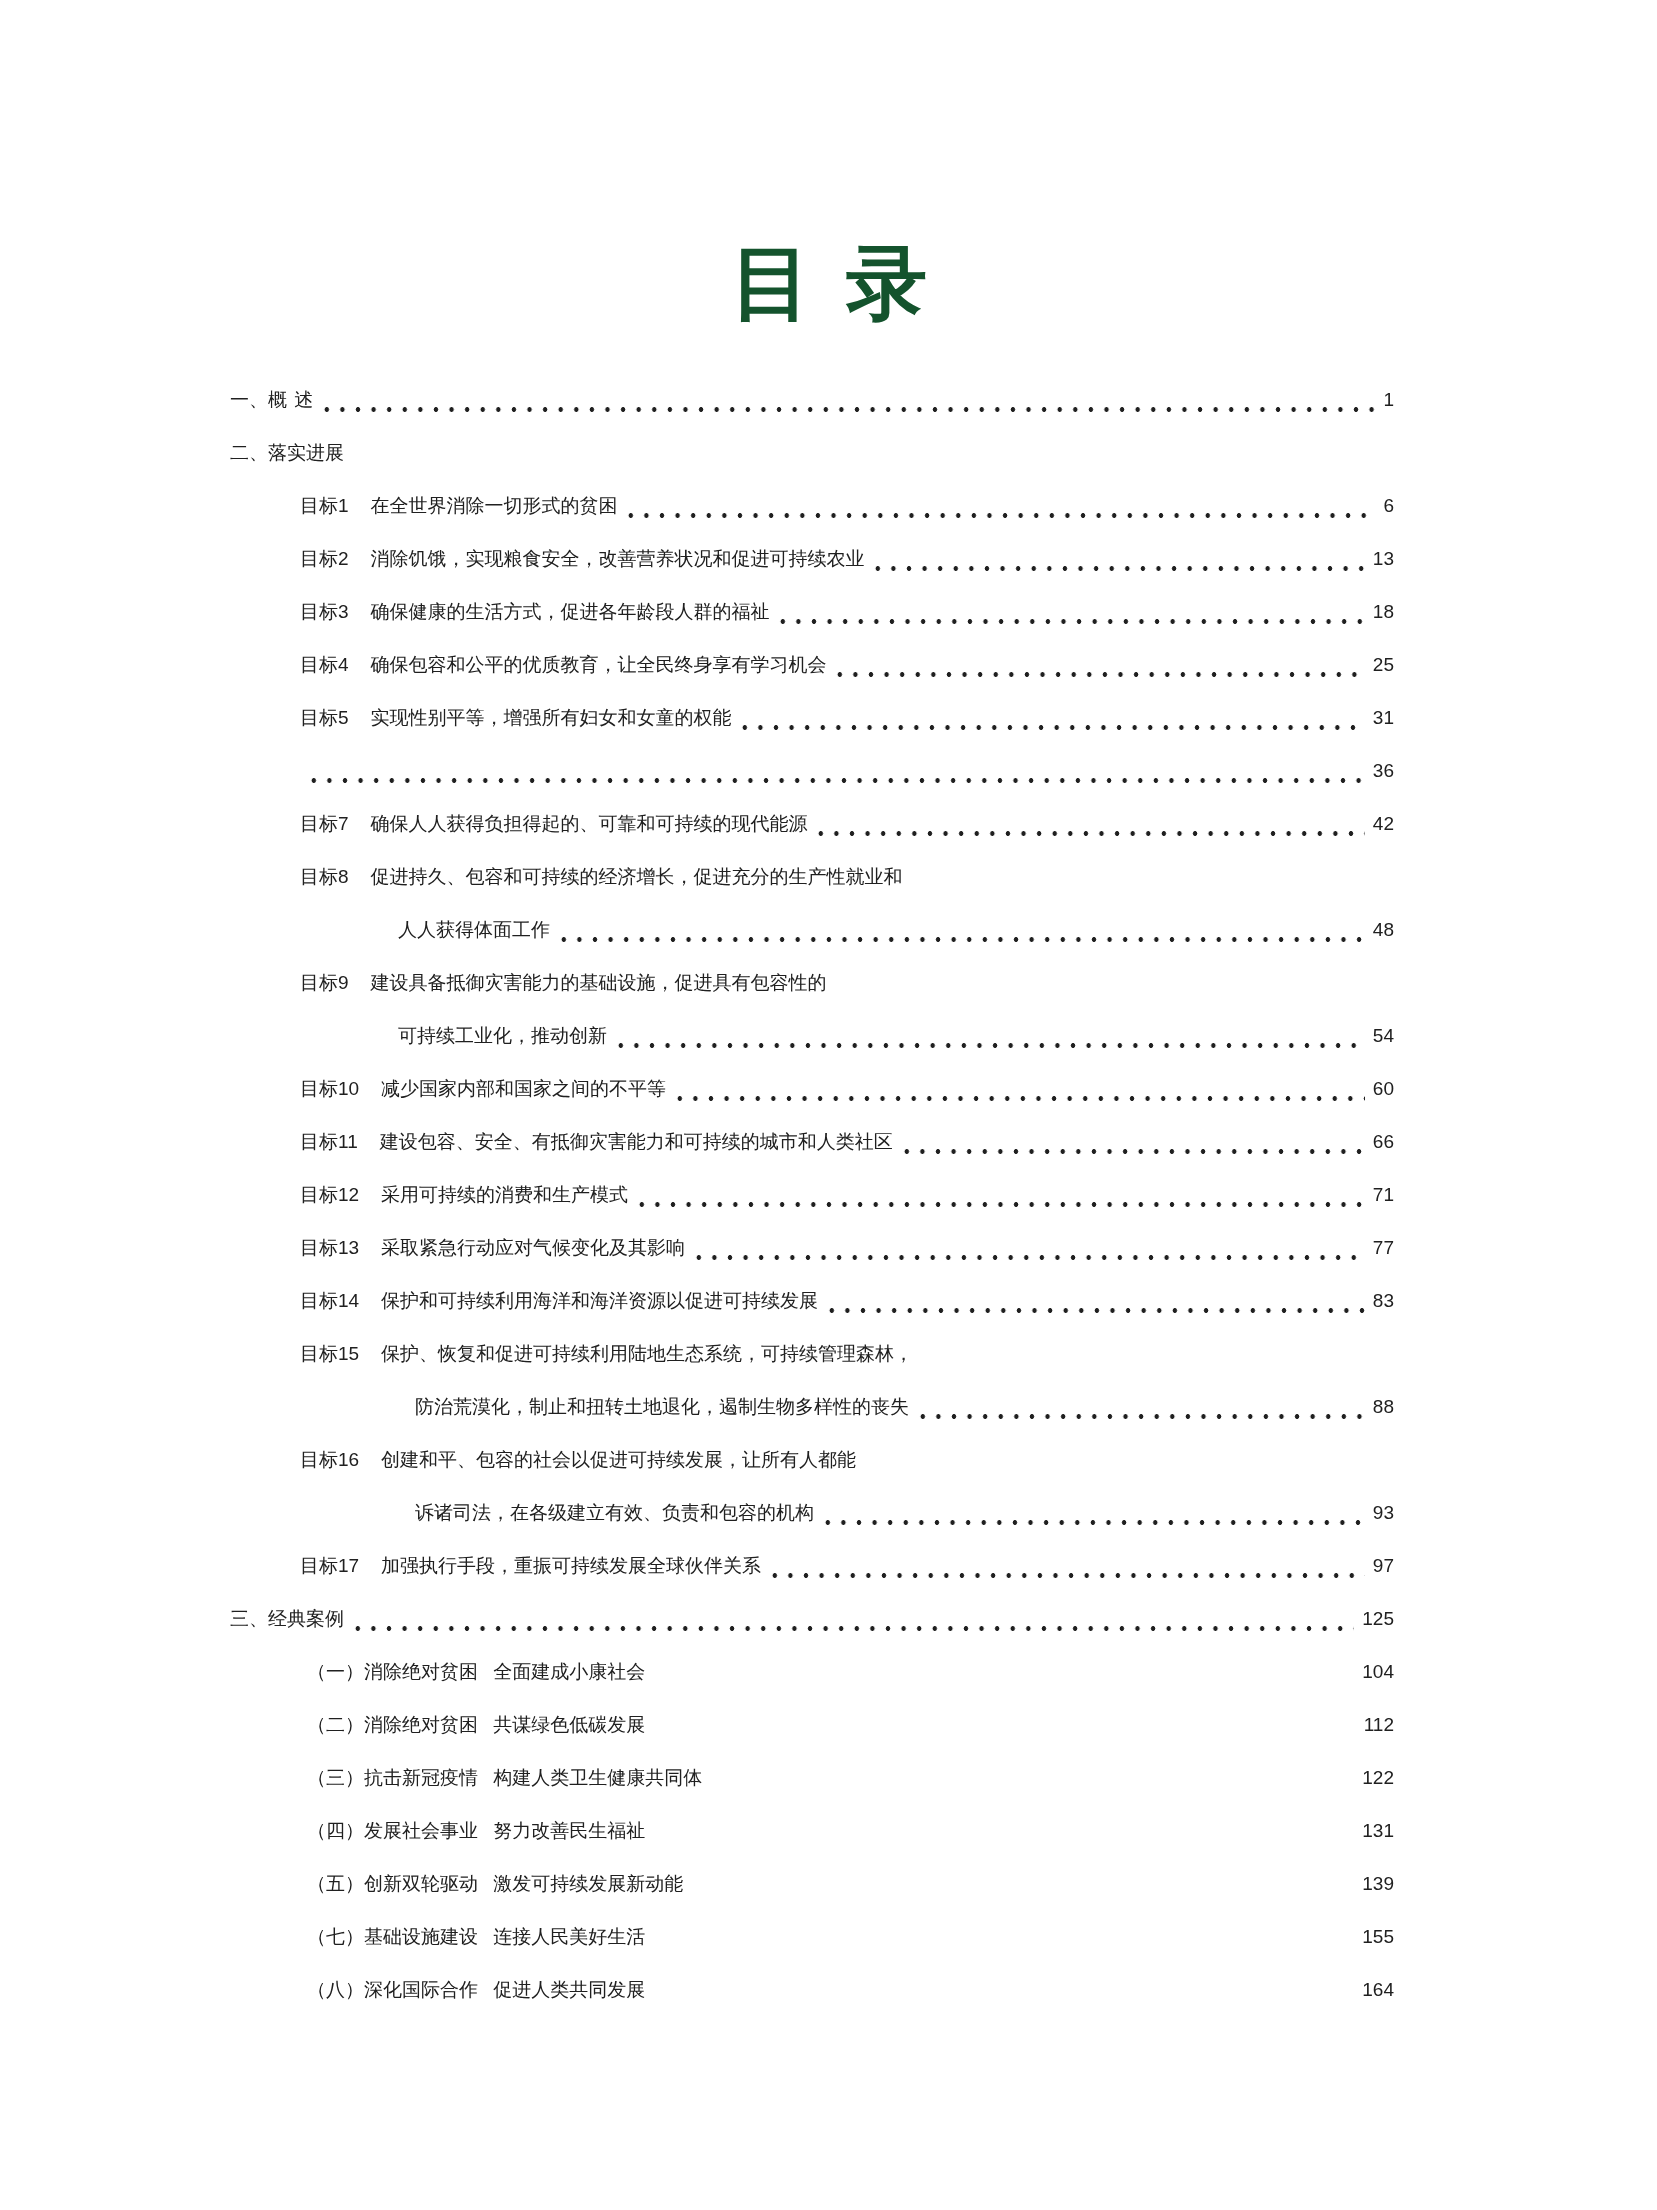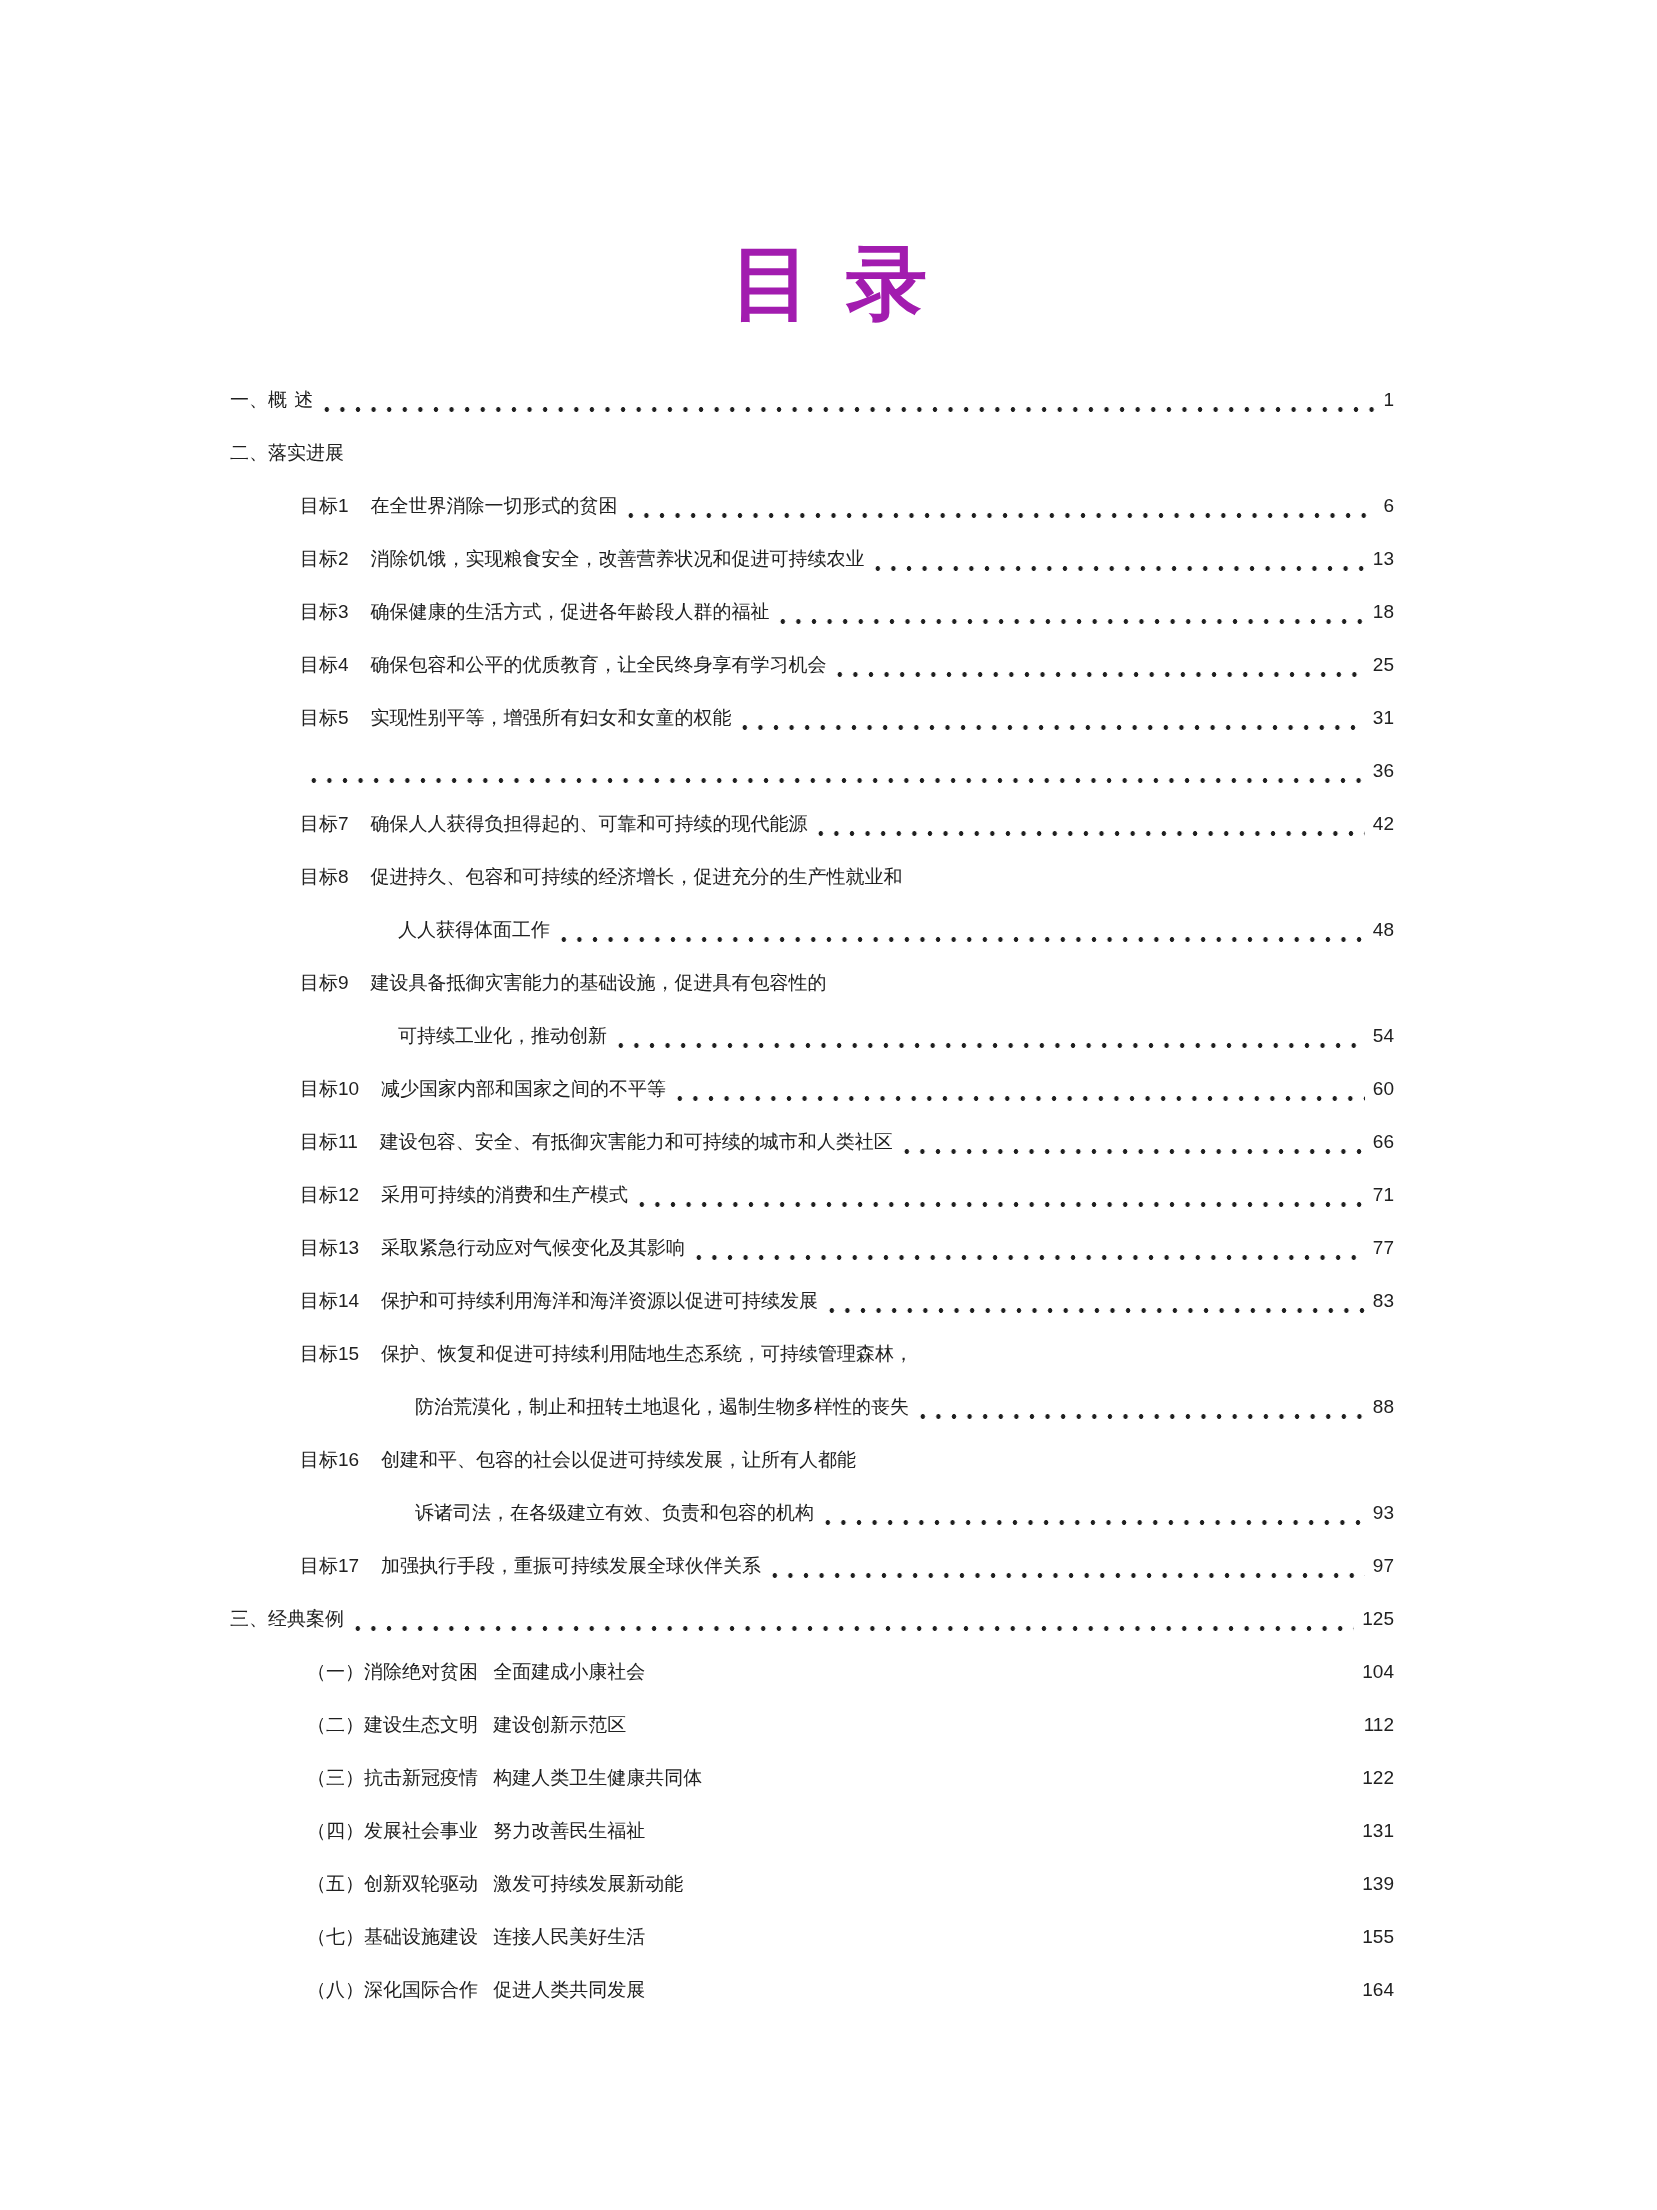--- a/index.html
+++ b/index.html
@@ -58,21 +58,21 @@
     background-position: left 0px bottom 13.8px;
   }
   .pg {
     flex: 0 0 auto;
     word-spacing: 0;
   }
 </style>
 </head>
 <body>
 
-<h1 class="doc-title" style="color: #a21caf;">目 录</h1>
+<h1 class="doc-title" style="color: #14532d;">目 录</h1>
 
 <div class="toc">
     <div class="row section"><span class="txt">一、概 述</span><span class="dots"></span><span class="pg">1</span></div>
     <div class="row section"><span class="txt">二、落实进展</span></div>
     <div class="row goal"><span class="txt">目标1 在全世界消除一切形式的贫困</span><span class="dots"></span><span class="pg">6</span></div>
     <div class="row goal"><span class="txt">目标2 消除饥饿，实现粮食安全，改善营养状况和促进可持续农业</span><span class="dots"></span><span class="pg">13</span></div>
     <div class="row goal"><span class="txt">目标3 确保健康的生活方式，促进各年龄段人群的福祉</span><span class="dots"></span><span class="pg">18</span></div>
     <div class="row goal"><span class="txt">目标4 确保包容和公平的优质教育，让全民终身享有学习机会</span><span class="dots"></span><span class="pg">25</span></div>
     <div class="row goal"><span class="txt">目标5 实现性别平等，增强所有妇女和女童的权能</span><span class="dots"></span><span class="pg">31</span></div>
     <div class="row goal"><span class="dots"></span><span class="pg">36</span></div>
@@ -86,20 +86,20 @@
     <div class="row goal"><span class="txt">目标12 采用可持续的消费和生产模式</span><span class="dots"></span><span class="pg">71</span></div>
     <div class="row goal"><span class="txt">目标13 采取紧急行动应对气候变化及其影响</span><span class="dots"></span><span class="pg">77</span></div>
     <div class="row goal"><span class="txt">目标14 保护和可持续利用海洋和海洋资源以促进可持续发展</span><span class="dots"></span><span class="pg">83</span></div>
     <div class="row goal"><span class="txt">目标15 保护、恢复和促进可持续利用陆地生态系统，可持续管理森林，</span></div>
     <div class="row cont2"><span class="txt">防治荒漠化，制止和扭转土地退化，遏制生物多样性的丧失</span><span class="dots"></span><span class="pg">88</span></div>
     <div class="row goal"><span class="txt">目标16 创建和平、包容的社会以促进可持续发展，让所有人都能</span></div>
     <div class="row cont2"><span class="txt">诉诸司法，在各级建立有效、负责和包容的机构</span><span class="dots"></span><span class="pg">93</span></div>
     <div class="row goal"><span class="txt">目标17 加强执行手段，重振可持续发展全球伙伴关系</span><span class="dots"></span><span class="pg">97</span></div>
     <div class="row section"><span class="txt">三、经典案例</span><span class="dots"></span><span class="pg">125</span></div>
     <div class="row case"><span class="txt">（一）消除绝对贫困 全面建成小康社会</span><span class="dots"></span><span class="pg">104</span></div>
-    <div class="row case"><span class="txt">（二）建设生态文明 建设创新示范区</span><span class="dots"></span><span class="pg">112</span></div>
+    <div class="row case"><span class="txt">（二）消除绝对贫困 共谋绿色低碳发展</span><span class="dots"></span><span class="pg">112</span></div>
     <div class="row case"><span class="txt">（三）抗击新冠疫情 构建人类卫生健康共同体</span><span class="dots"></span><span class="pg">122</span></div>
     <div class="row case"><span class="txt">（四）发展社会事业 努力改善民生福祉</span><span class="dots"></span><span class="pg">131</span></div>
     <div class="row case"><span class="txt">（五）创新双轮驱动 激发可持续发展新动能</span><span class="dots"></span><span class="pg">139</span></div>
     <div class="row case"><span class="txt">（七）基础设施建设 连接人民美好生活</span><span class="dots"></span><span class="pg">155</span></div>
     <div class="row case"><span class="txt">（八）深化国际合作 促进人类共同发展</span><span class="dots"></span><span class="pg">164</span></div>
   </div>
 
 
 </body></html>

